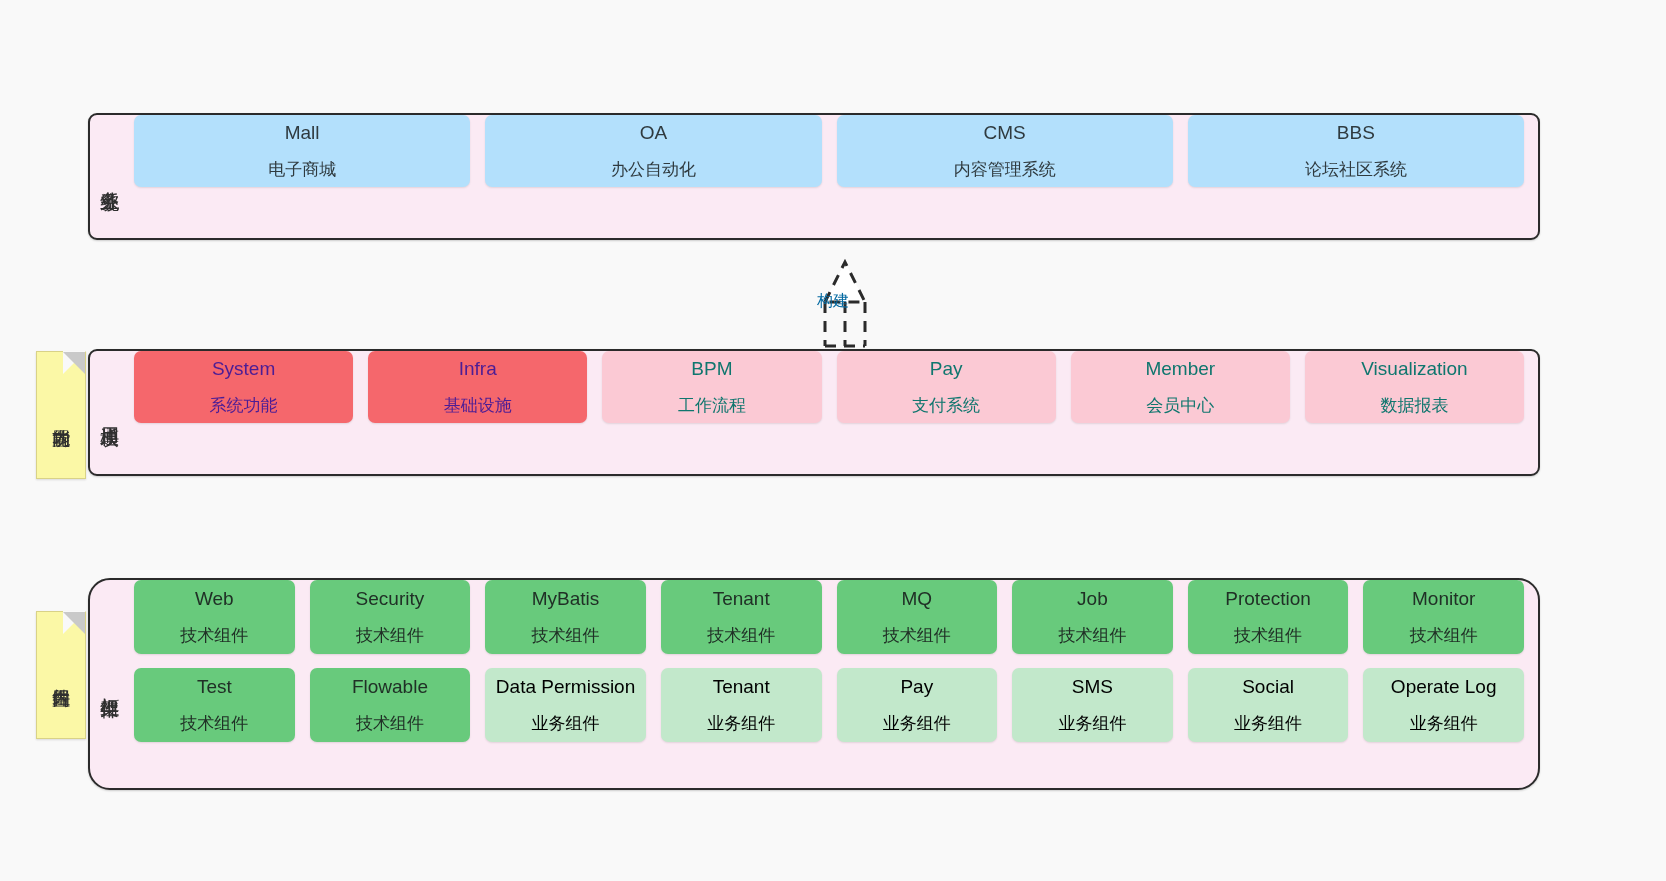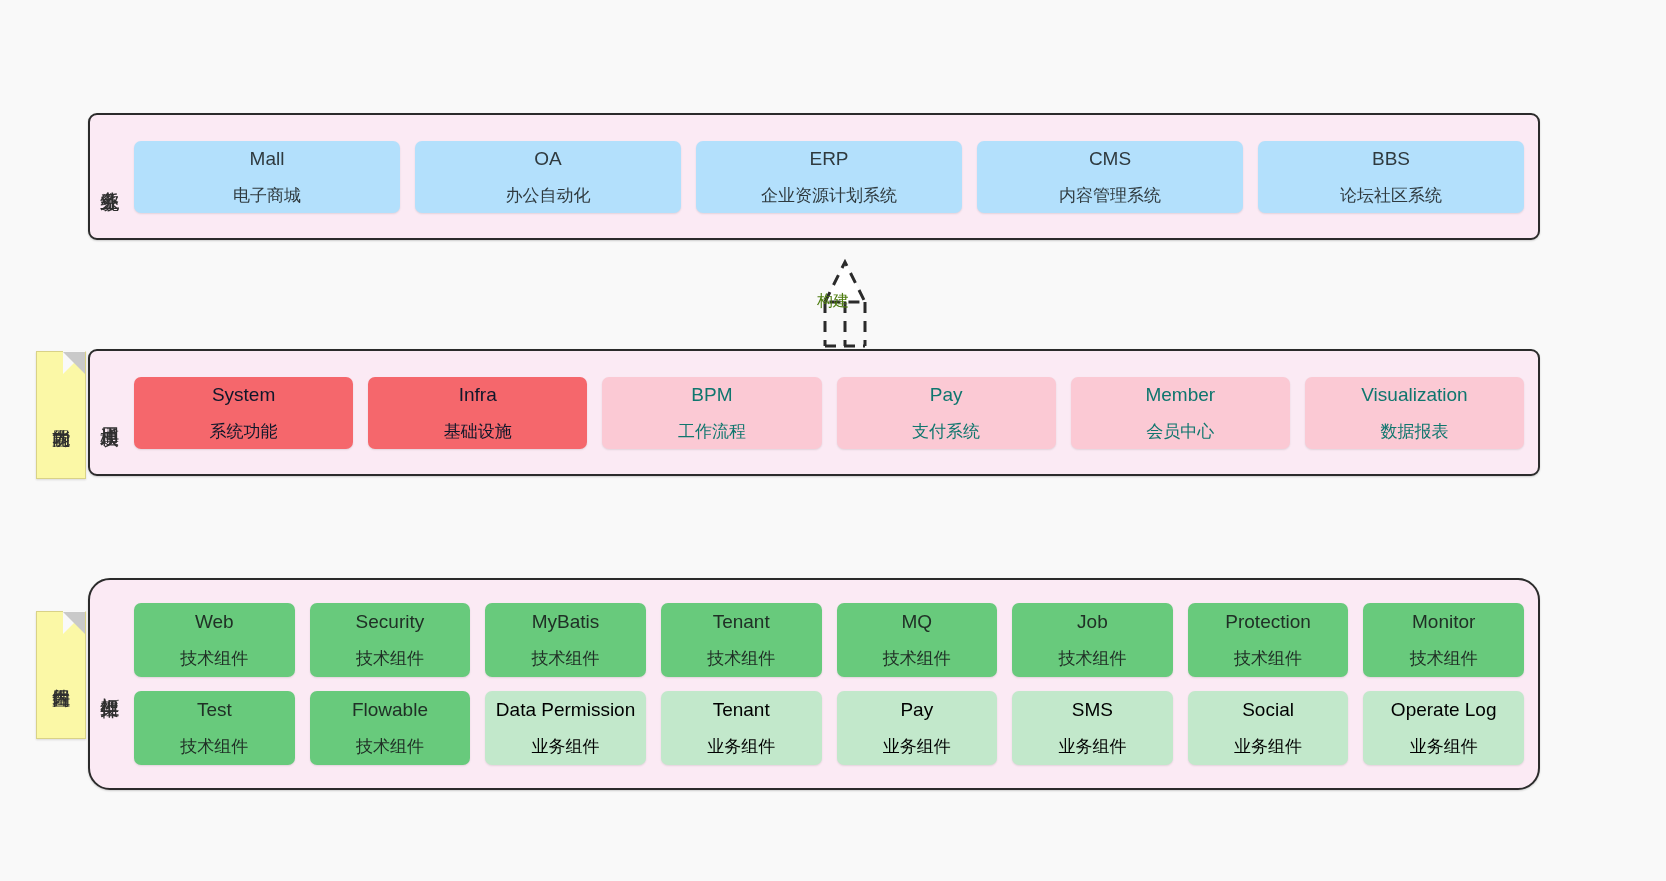--- a/index.html
+++ b/index.html
@@ -47,21 +47,20 @@
     text-orientation: upright;
     color: #2f2f2f;
     white-space: nowrap;
     user-select: none;
   }
 
   .layer-body {
     flex: 1 1 auto;
     display: flex;
     flex-direction: column;
-    justify-content: center;
     gap: 14px;
     padding: 0 14px 0 4px;
   }
 
   .card-row {
     display: flex;
     gap: 15px;
     align-items: stretch;
   }
 
@@ -76,21 +75,21 @@
     line-height: 1.22;
     box-sizing: border-box;
     padding: 4px 6px;
     box-shadow: 0 1px 2px rgba(0,0,0,0.10);
   }
   .card .t1 { font-size: 19px; }
   .card .t2 { font-size: 17px; margin-top: 16px; }
 
   
   .c-blue        { background: #b3e0fc; color: #2f3a3f; }
-  .c-red         { background: #f5676c; color: #0f172a; }
+  .c-red         { background: #f5676c; color: #4c1d95; }
   .c-pink        { background: #fbc9d4; color: #0f766e; }
   .c-green       { background: #68ca7c; color: #203026; }
   .c-lightgreen  { background: #c2e8cb; color: #000000; }
 
   
   #layer-business  { left: 88px; top: 113px; width: 1452px; height: 127px; }
   #layer-common    { left: 88px; top: 349px; width: 1452px; height: 127px; }
   #layer-framework { left: 88px; top: 578px; width: 1452px; height: 212px; border-radius: 22px; }
 
   #layer-business  .card { height: 72px; }
@@ -136,21 +135,21 @@
   }
   #note-builtin-functions  { left: 36px; top: 351px; height: 128px; }
   #note-builtin-components { left: 36px; top: 611px; height: 128px; }
 
   
   .connector { position: absolute; }
   .connector svg { display: block; overflow: visible; }
   .connector-label {
     position: absolute;
     font-size: 16px;
-    color: #4d7c0f;
+    color: #0369a1;
     background: transparent;
     white-space: nowrap;
     user-select: none;
   }
   #connector-build      { left: 755px; top: 256px; width: 180px; height: 90px; }
   #connector-implement  { left: 768px; top: 486px; width: 180px; height: 90px; }
   #connector-build .connector-label     { left: 62px; top: 35px; }
   #connector-implement .connector-label { left: 60px; top: 36px; }
 </style>
 </head>
@@ -162,24 +161,20 @@
     <div class="layer-title">业务系统</div>
     <div class="layer-body">
       <div class="card-row">
         <div class="card c-blue">
           <span class="t1">Mall</span>
           <span class="t2">电子商城</span>
         </div>
         <div class="card c-blue">
           <span class="t1">OA</span>
           <span class="t2">办公自动化</span>
-        </div>
-        <div class="card c-blue">
-          <span class="t1">ERP</span>
-          <span class="t2">企业资源计划系统</span>
         </div>
         <div class="card c-blue">
           <span class="t1">CMS</span>
           <span class="t2">内容管理系统</span>
         </div>
         <div class="card c-blue">
           <span class="t1">BBS</span>
           <span class="t2">论坛社区系统</span>
         </div>
       </div>

